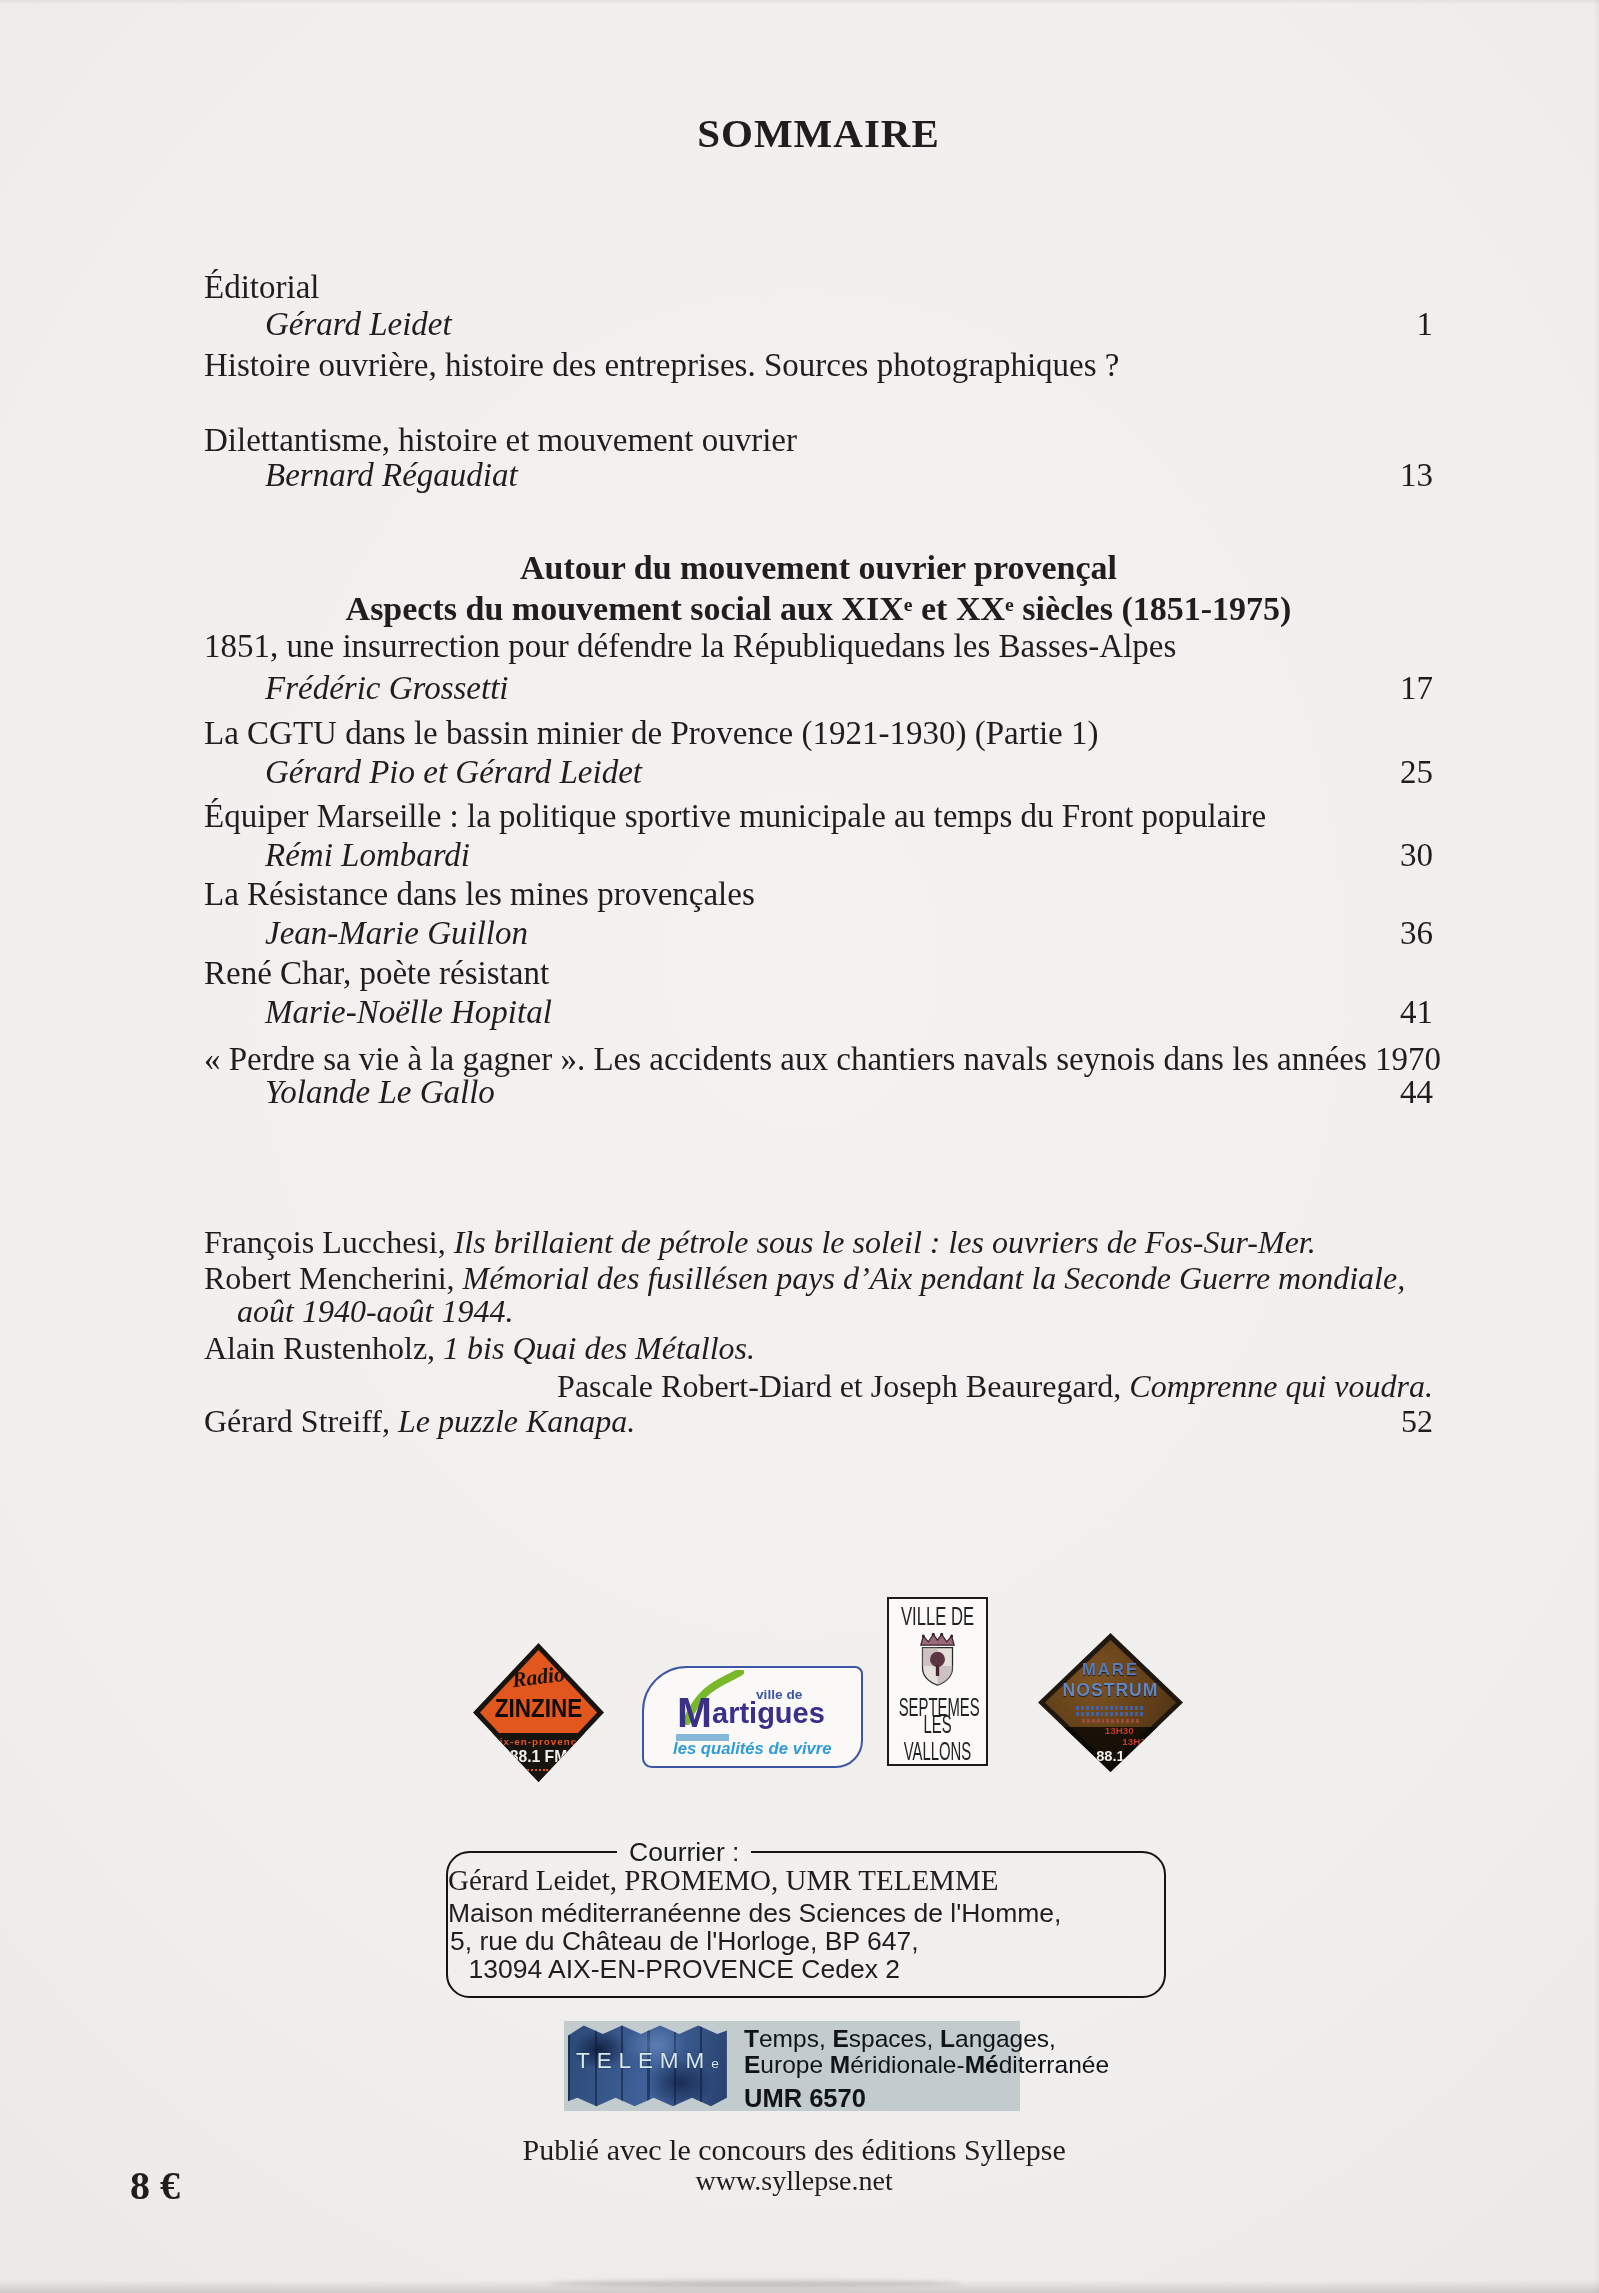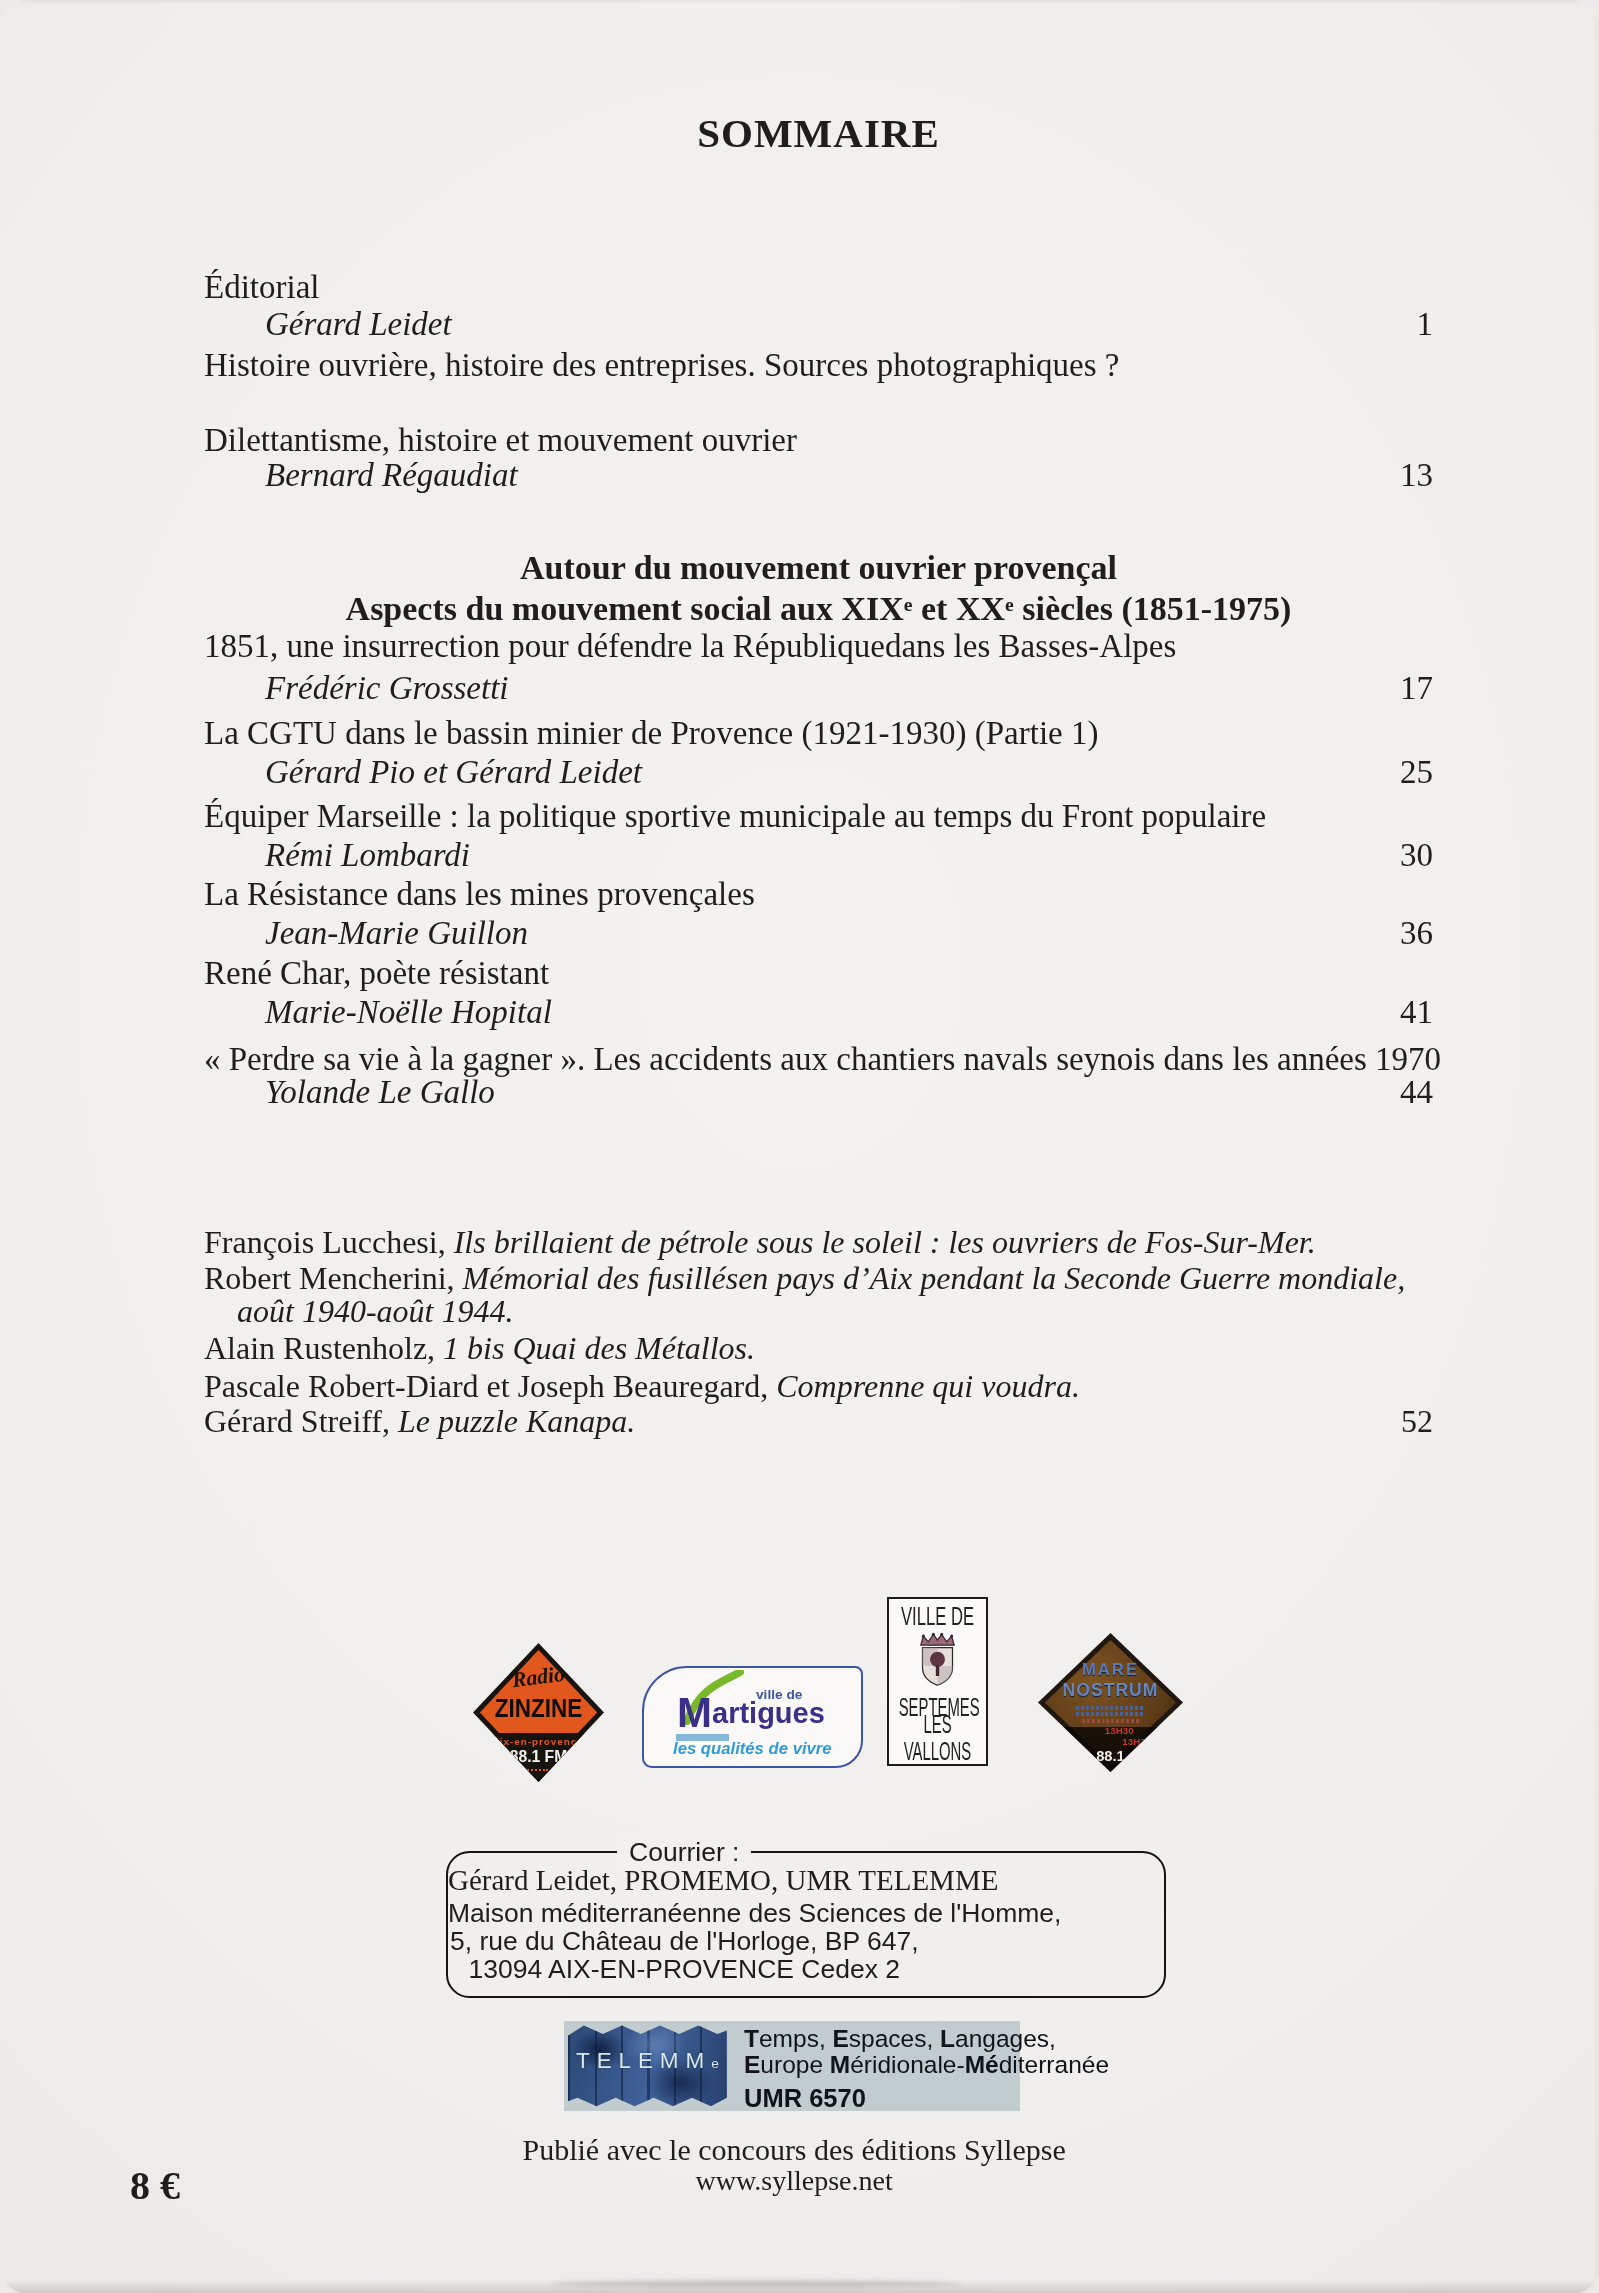--- a/index.html
+++ b/index.html
@@ -1,18 +1,18 @@
 <!DOCTYPE html>
 <html><head>
 <meta charset="utf-8">
 <style>
   html,body{margin:0;padding:0;background:#eceae8;}
   .page{position:relative;width:1600px;height:2294px;overflow:hidden;
         background:radial-gradient(1274px 1568px at 50% 42%, #f3f2f0 0%, #f0efed 70%, #eceae7 100%);
-        font-family:"Liberation Serif", serif;color:#1f1d1e;border-radius:28px;}
+        font-family:"Liberation Serif", serif;color:#1f1d1e;}
   .edge-top{position:absolute;left:0;right:0;top:0;height:3.9px;background:linear-gradient(rgba(0,0,0,.06),transparent);}
   .edge-bottom{position:absolute;left:0;right:0;bottom:0;height:13.7px;background:linear-gradient(transparent,rgba(80,76,72,.22));}
   .edge-right{position:absolute;top:0;bottom:0;right:0;width:5.9px;background:linear-gradient(270deg,rgba(0,0,0,.05),transparent);}
   .smear{position:absolute;left:549px;top:2280px;width:412px;height:6.9px;background:rgba(120,114,108,.28);border-radius:50%;filter:blur(2px);}
 
   
   .h-title{position:absolute;left:204px;width:1229px;top:111px;text-align:center;
            font-weight:bold;font-size:41px;line-height:45px;letter-spacing:1px;}
   #flow{position:absolute;left:204px;top:0;width:1229px;height:1724px;}
   .ln{position:absolute;left:0;right:0;font-size:33px;line-height:39px;white-space:nowrap;}
@@ -129,21 +129,21 @@
       <div class="ln t" style="top: 875px;"><span>La Résistance dans les mines provençales</span></div>
       <div class="ln a" style="top: 914px;"><span class="author-name">Jean-Marie Guillon</span><span class="pg">36</span></div>
       <div class="ln t" style="top: 954px;"><span>René Char, poète résistant</span></div>
       <div class="ln a" style="top: 993px;"><span class="author-name">Marie-Noëlle Hopital</span><span class="pg">41</span></div>
       <div class="ln t" style="top: 1040px;"><span>« Perdre sa vie à la gagner ». Les accidents aux chantiers navals seynois dans les années 1970</span></div>
       <div class="ln a" style="top: 1073px;"><span class="author-name">Yolande Le Gallo</span><span class="pg">44</span></div>
       <div class="ln note" style="top: 1259px;"><span class="note-author">Robert Mencherini, </span><span class="note-work">Mémorial des fusillésen pays d’Aix pendant la Seconde Guerre mondiale,</span></div>
       <div class="ln note" style="top: 1223px;"><span class="note-author">François Lucchesi, </span><span class="note-work">Ils brillaient de pétrole sous le soleil : les ouvriers de Fos-Sur-Mer.</span></div>
       <div class="ln note cont" style="top: 1292px;"><span class="note-work">août 1940-août 1944.</span></div>
       <div class="ln note" style="top: 1329px;"><span class="note-author">Alain Rustenholz, </span><span class="note-work">1 bis Quai des Métallos.</span></div>
-      <div class="ln note" style="top: 1367px;"><span class="note-author">Pascale Robert-Diard et Joseph Beauregard, </span><span class="note-work">Comprenne qui voudra.</span></div>
+      <div class="ln note" style="top: 1367px; text-align: right;"><span class="note-author">Pascale Robert-Diard et Joseph Beauregard, </span><span class="note-work">Comprenne qui voudra.</span></div>
       <div class="ln note" style="top: 1402px;"><span class="note-author">Gérard Streiff, </span><span class="note-work">Le puzzle Kanapa.</span><span class="pg">52</span></div>
     </div>
 
   <div class="sec-head">
     <div>Autour du mouvement ouvrier provençal</div>
     <div id="sh2"><span>Aspects du mouvement social aux XIX</span><span class="sup">e</span><span> et XX</span><span class="sup">e</span><span> siècles (1851-1975)</span></div>
   </div>
 
 
   <div id="zz">

